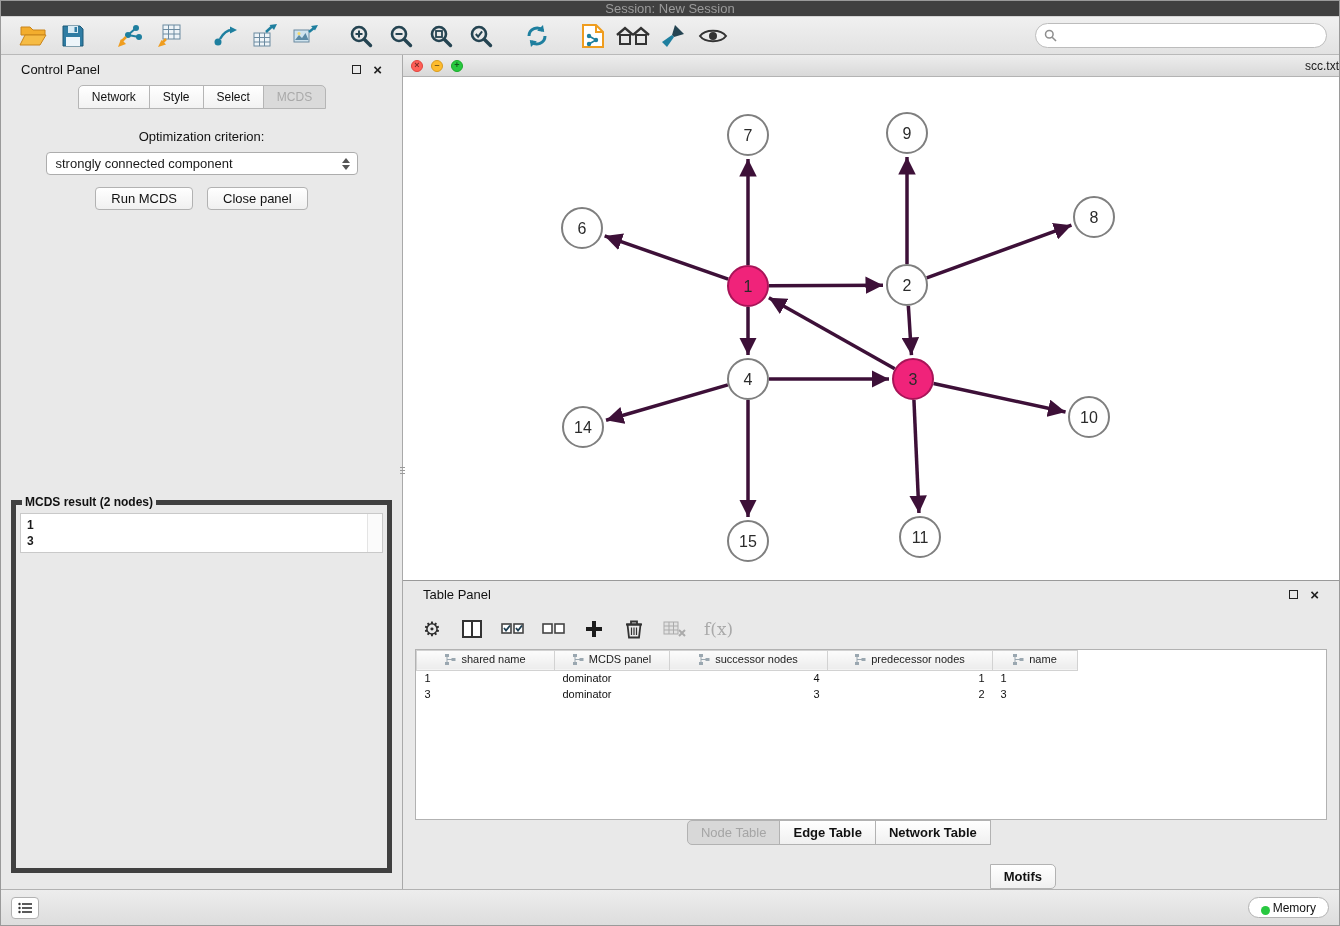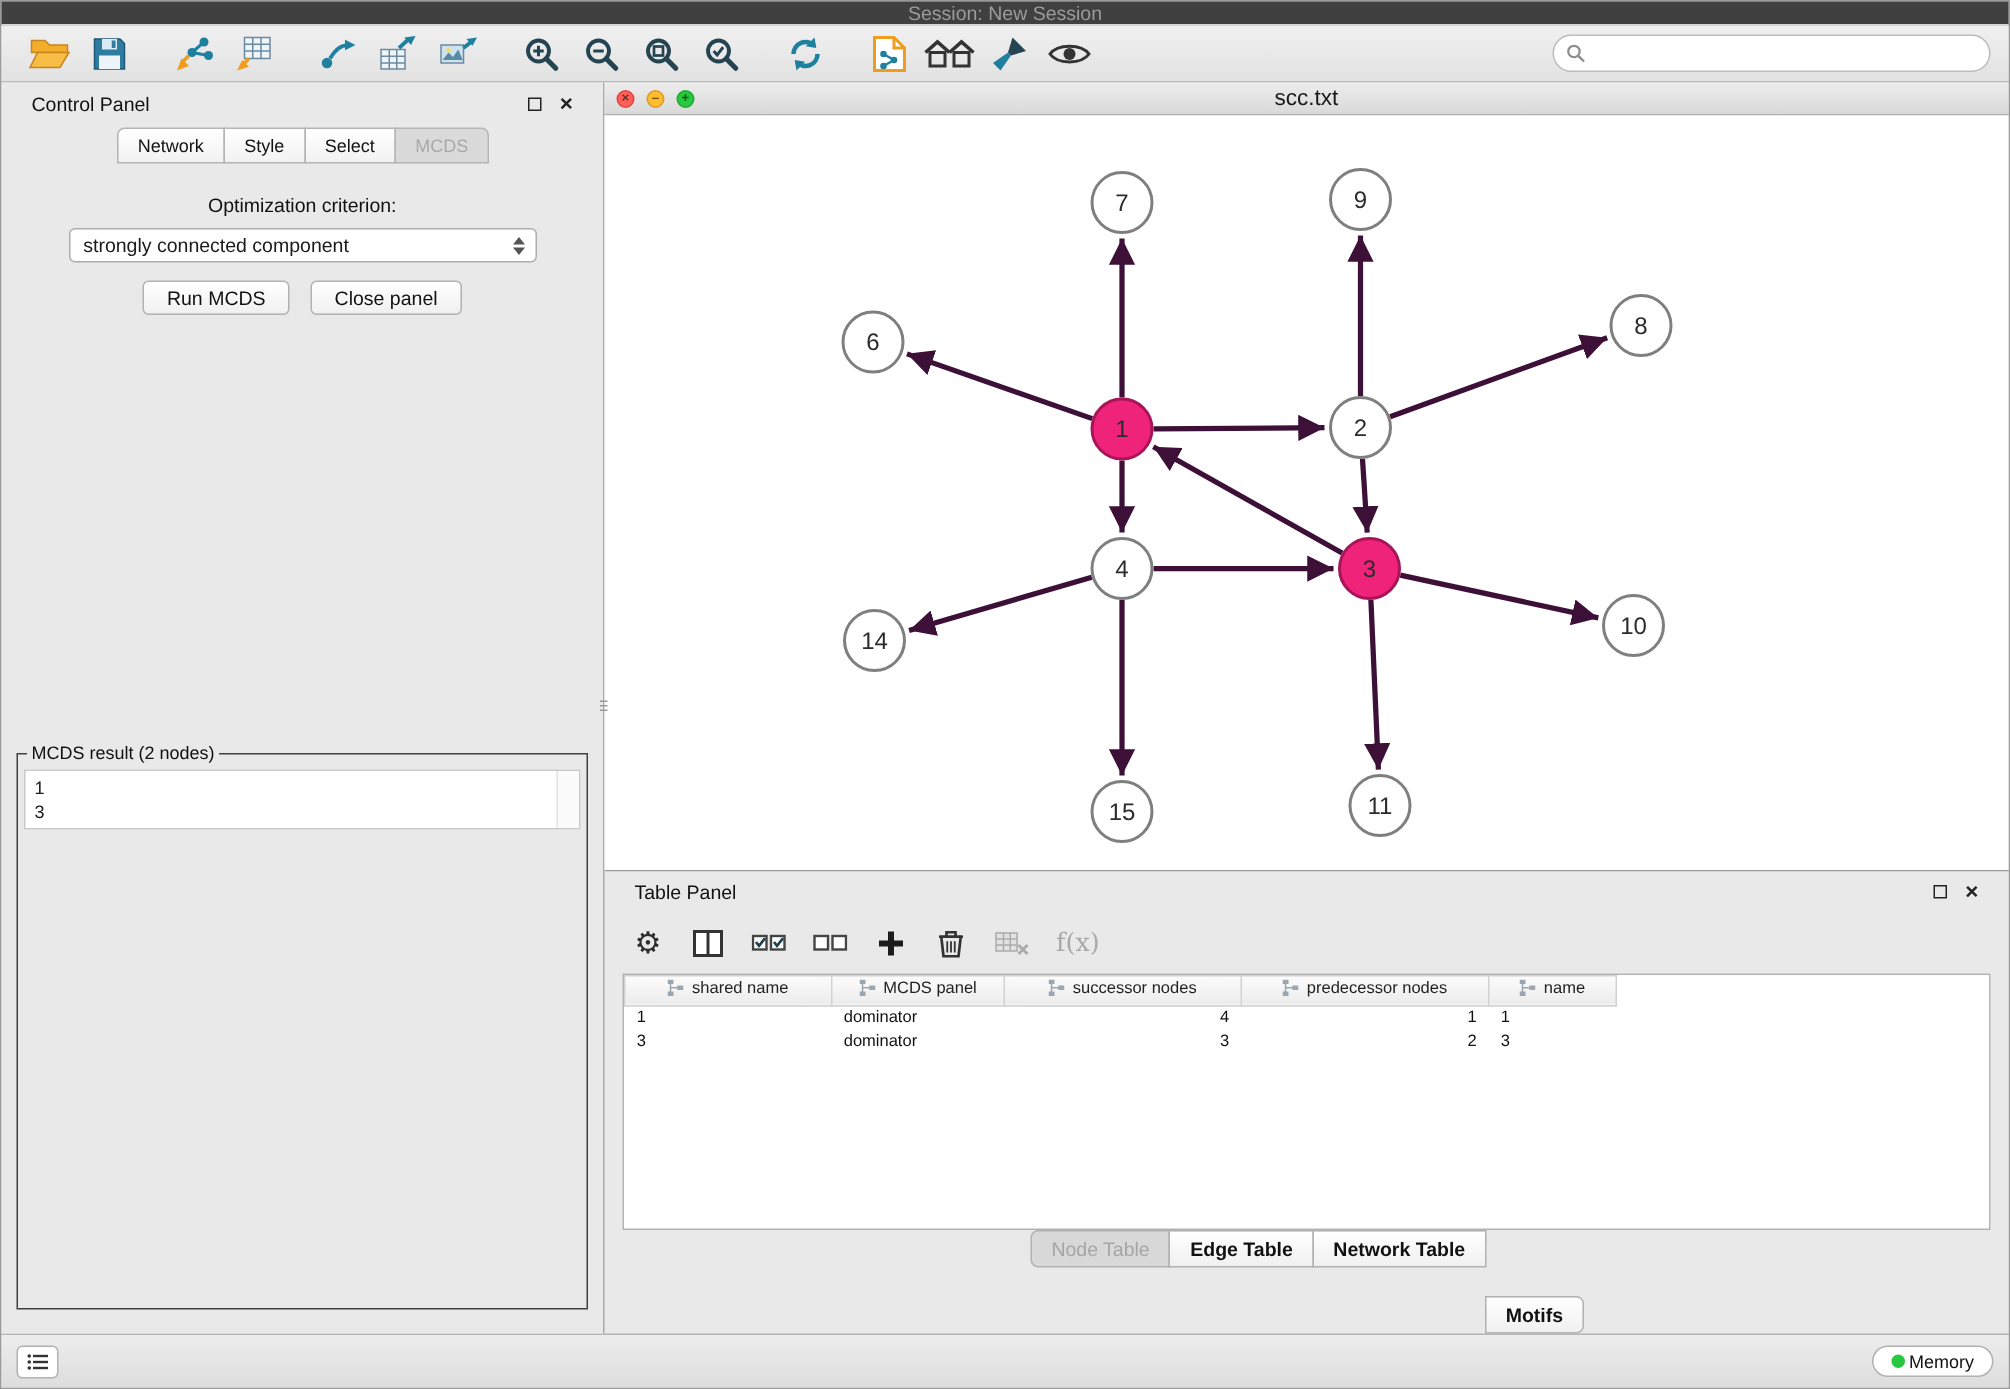--- a/index.html
+++ b/index.html
@@ -47,21 +47,21 @@
   .dropdown { width:312px; height:23px; margin:0 auto 12px; background:#fff; border:1px solid #adadad;
     border-radius:4px; display:flex; align-items:center; font-size:13px; padding-left:9px; text-align:left; }
   .stepper { margin-left:auto; margin-right:7px; display:flex; flex-direction:column; gap:2px; }
   .stepper .up { width:0; height:0; border-left:4px solid transparent; border-right:4px solid transparent; border-bottom:5px solid #555; }
   .stepper .dn { width:0; height:0; border-left:4px solid transparent; border-right:4px solid transparent; border-top:5px solid #555; }
   .cp-buttons { display:flex; justify-content:center; gap:14px; }
   .cp-button { font-size:13px; padding:3px 15px; background:linear-gradient(#ffffff,#f0f0f0);
     border:1px solid #b2b2b2; border-radius:4px; color:#111; }
   .cp-spacer { flex:1; }
 
-  .result-group { margin:0 10px 16px; height:378px; border:1px solid #404040; padding:4px; }
+  .result-group { margin:0 10px 16px; height:378px; border:5px solid #404040; padding:4px;font-weight:bold; }
   .result-group legend { font-size:12px; color:#111; padding:0 3px; margin-left:2px; }
   .result-inner { height:100%; background:#fff; border:1px solid #c9c9c9; position:relative;
     font-size:12px; text-align:left; padding:3px 6px; line-height:16px; overflow:hidden; }
   .result-scrollbar { position:absolute; top:0; right:0; width:15px; height:100%;
     background:#fbfbfb; border-left:1px solid #e4e4e4; }
 
   .splitter-grip { position:absolute; right:-3px; top:402px; width:5px; height:26px;
     display:flex; flex-direction:column; justify-content:center; gap:2px; z-index:5; }
   .splitter-grip i { display:block; height:1px; background:#9a9a9a; }
 
@@ -70,21 +70,21 @@
 
   .net-window { height:526px; display:flex; flex-direction:column; border-bottom:1px solid #9a9a9a; }
   .net-titlebar { height:22px; background:linear-gradient(#ededed,#d9d9d9); border-bottom:1px solid #b3b3b3;
     display:flex; align-items:center; position:relative; flex:none; }
   .traffic { display:flex; gap:8px; padding-left:8px; z-index:2; }
   .light { width:12px; height:12px; border-radius:50%; display:flex; align-items:center; justify-content:center;
     font-size:9px; line-height:1; color:rgba(0,0,0,.55); font-weight:700; }
   .light.red    { background:#ff5f57; border:1px solid #e0443e; }
   .light.yellow { background:#febc2e; border:1px solid #d89c20; }
   .light.green  { background:#28c840; border:1px solid #1aab29; }
-  .net-title { position:absolute; left:0; right:0; text-align:center; font-size:15px; color:#1a1a1a; }
+  .net-title { position:absolute; left:0; right:0; text-align:right; font-size:12px; color:#1a1a1a; }
   .canvas { flex:1; background:#fff; position:relative; }
   .canvas svg { position:absolute; left:0; top:0; }
   svg text { font-family:"Liberation Sans", sans-serif; }
 
   
   .table-panel { flex:1; background:#e9e9e9; display:flex; flex-direction:column; min-height:0; }
   .tp-toolbar { height:40px; display:flex; align-items:center; padding-left:18px; gap:18px; }
   .tp-icon-btn { display:flex; align-items:center; justify-content:center; min-width:22px; height:26px; }
   .gear-glyph { font-size:20px; color:#2d2d2d; line-height:1; }
   .fx-label { font-family:"DejaVu Serif", serif; font-size:17px; color:#a9a9a9; }
@@ -102,21 +102,21 @@
     background:linear-gradient(#ffffff,#f0f0f0); color:#111; }
   .bt-tab:first-child { border-radius:5px 0 0 5px; }
   .bt-tab:last-child  { border-radius:0 5px 5px 0;margin-top:44px; }
   .bt-tab.selected { background:#d8d8d8; color:#a5a5a5; font-weight:400; }
 
   
   .statusbar { height:36px; background:linear-gradient(#ededed,#dddddd); border-top:1px solid #b2b2b2;
     display:flex; align-items:center; padding:0 10px; flex:none; }
   .menu-button { width:28px; height:22px; background:#fff; border:1px solid #b2b2b2; border-radius:4px;
     display:flex; align-items:center; justify-content:center; }
-  .memory-button { margin-left:auto; display:flex; align-items:center; gap:3px; background:#fff;
+  .memory-button { margin-left:auto; display:flex; align-items:flex-end; gap:3px; background:#fff;
     border:1px solid #b2b2b2; border-radius:11px; padding:2px 12px; font-size:12px; color:#111; height:21px; }
   .memory-dot { width:9px; height:9px; border-radius:50%; background:#28c840; }
 </style>
 </head>
 <body>
 
 <div class="window">
 
   <div class="titlebar">
     <span>Session: New Session</span>

